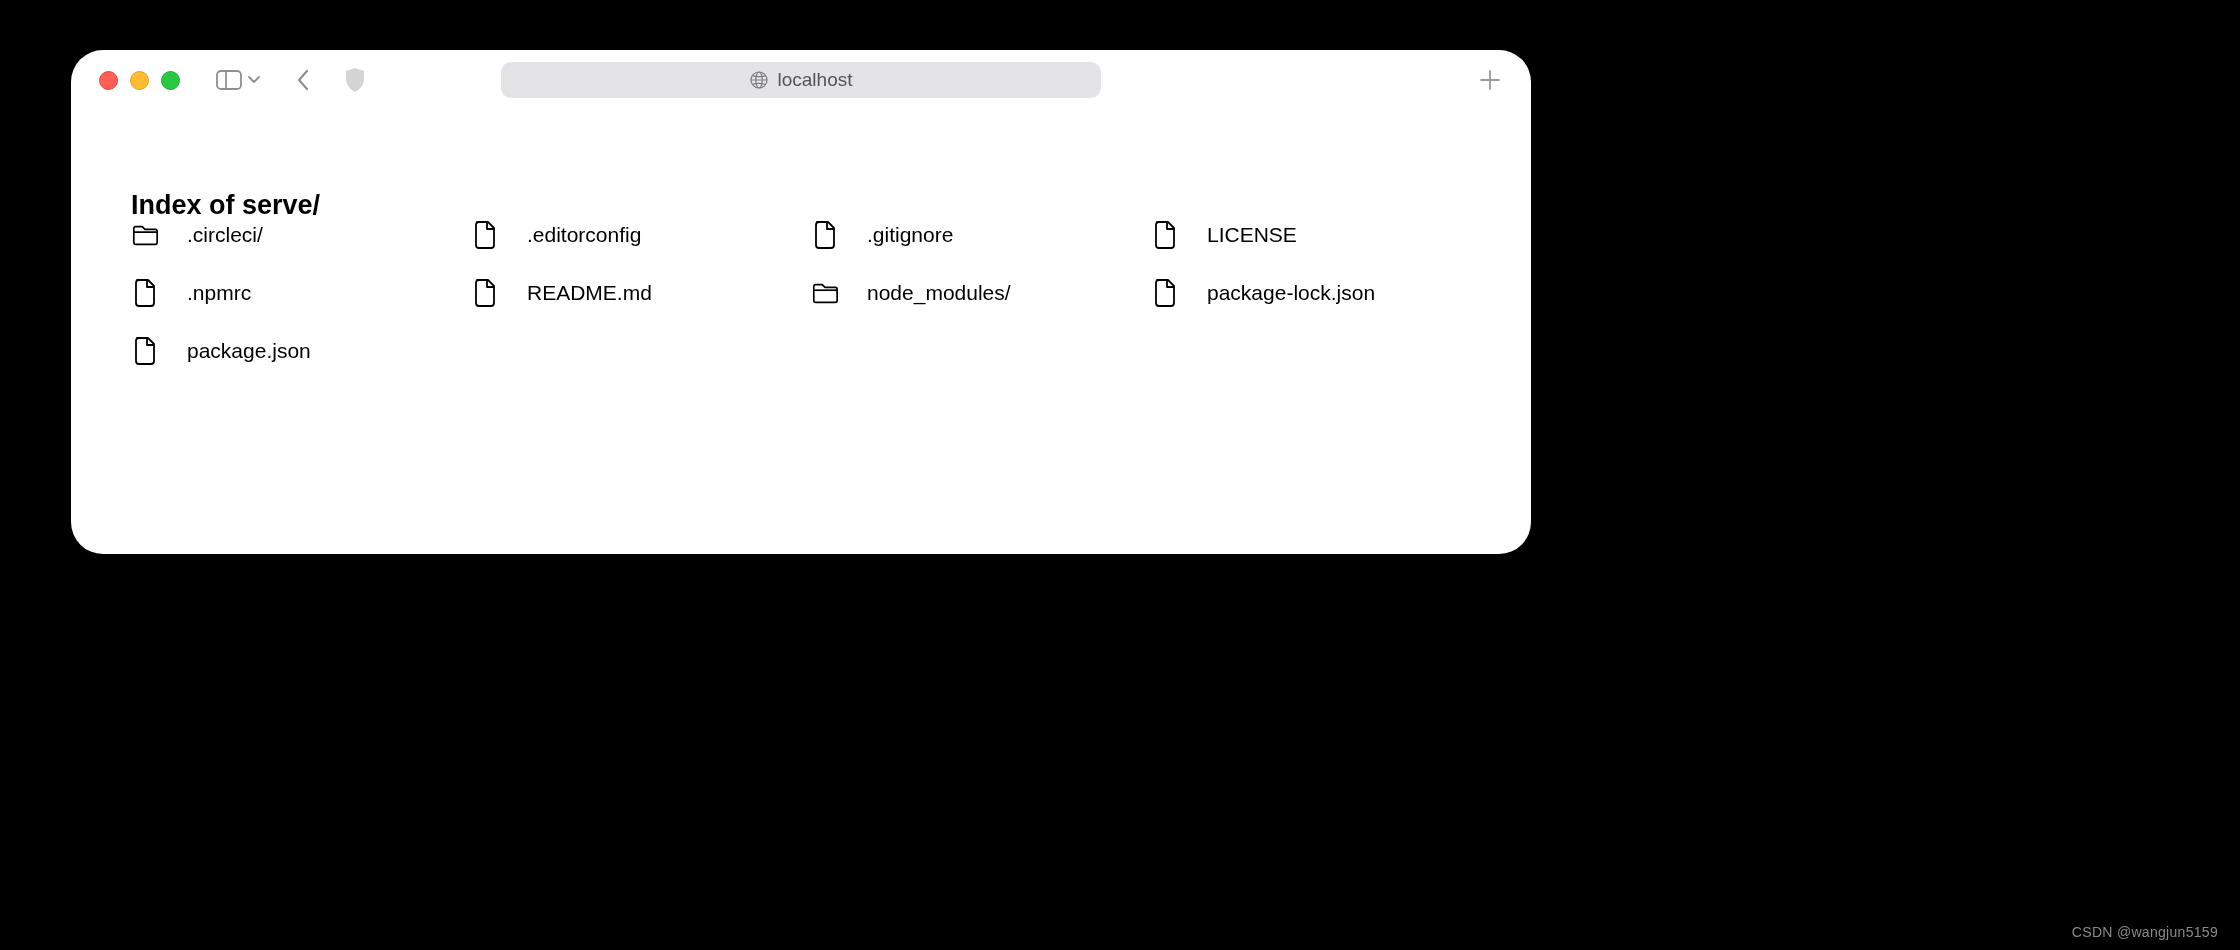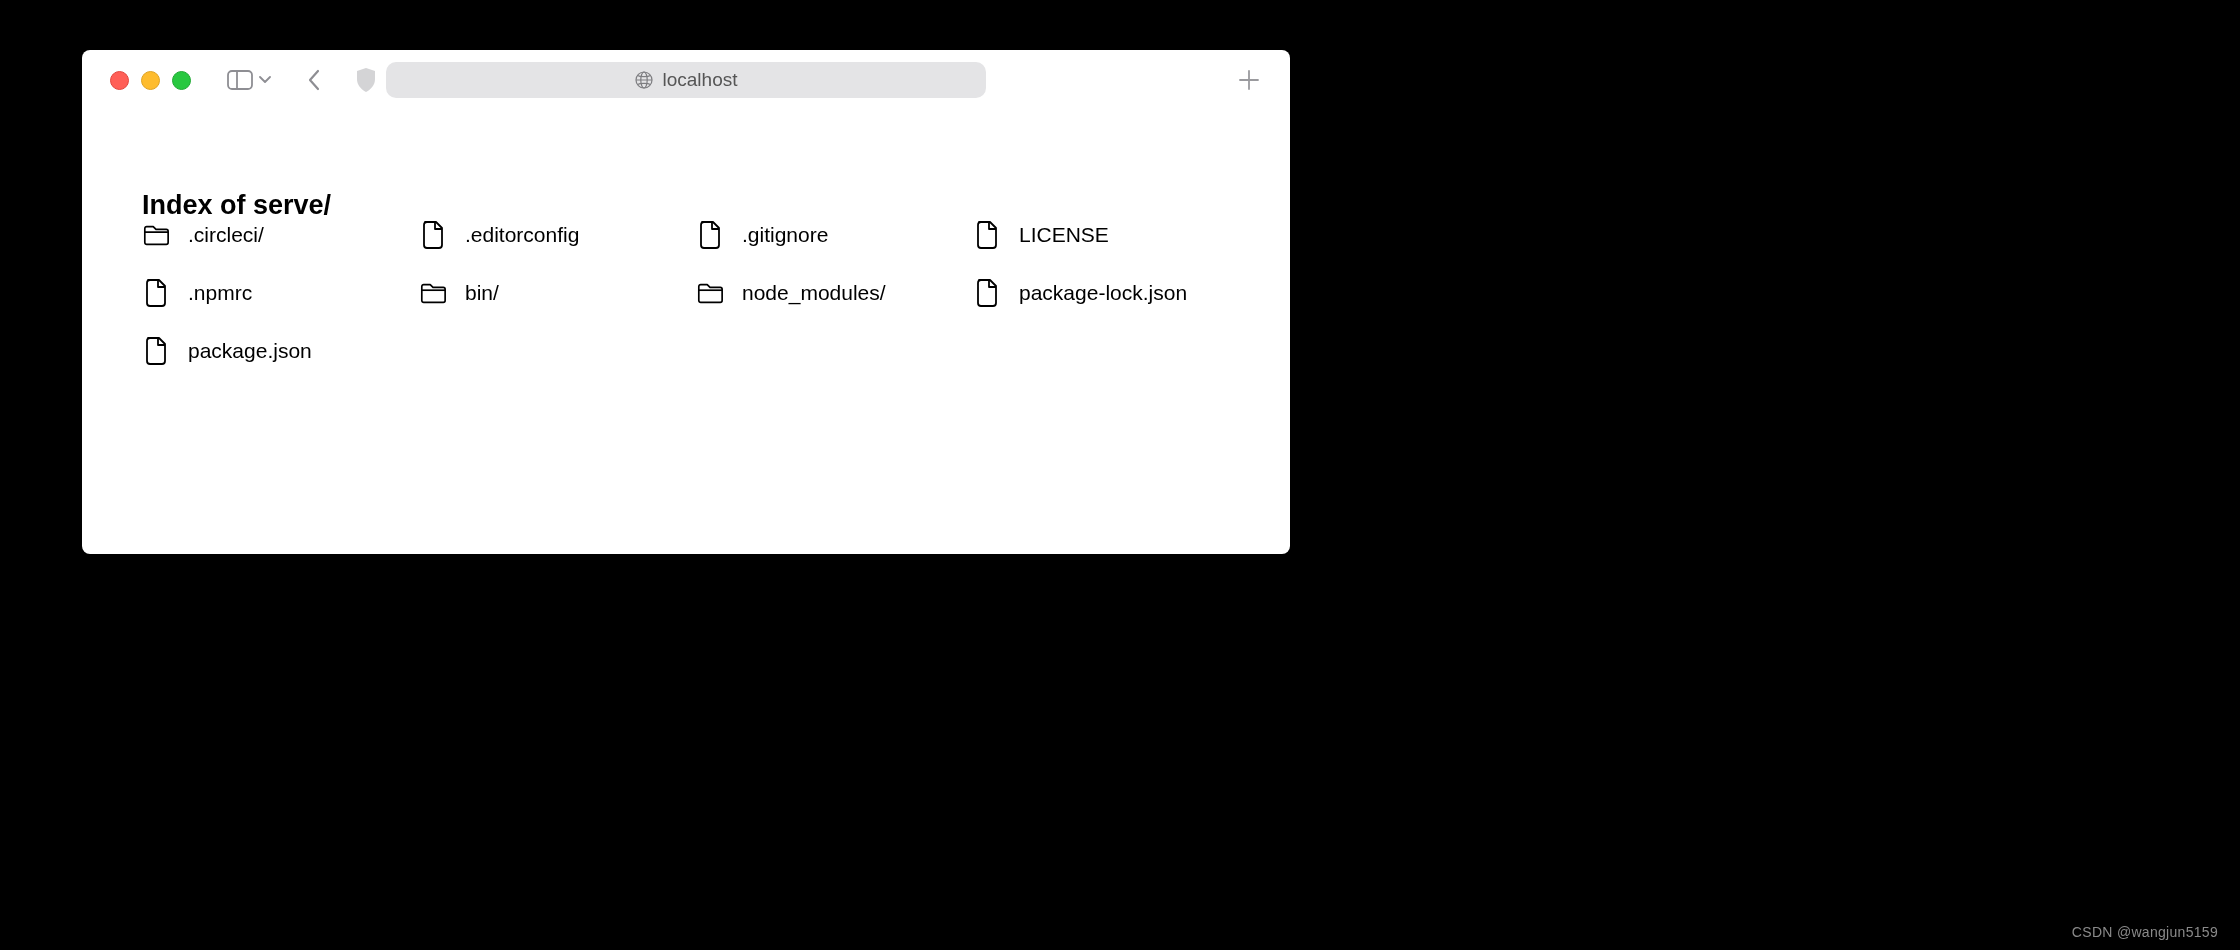--- a/index.html
+++ b/index.html
@@ -6,26 +6,26 @@
     margin: 0;
     padding: 0;
     width: 2240px;
     height: 950px;
     background: #000;
     font-family: -apple-system, BlinkMacSystemFont, "Helvetica Neue", Arial, sans-serif;
     -webkit-font-smoothing: antialiased;
   }
   .window {
     position: absolute;
-    left: 82px;
+    left: 71px;
     top: 50px;
-    width: 1208px;
+    width: 1460px;
     height: 504px;
     background: #fff;
-    border-radius: 8px;
+    border-radius: 32px;
     box-shadow: 0 0 0 1px rgba(0,0,0,0.05);
     overflow: hidden;
   }
   
   .toolbar {
     position: relative;
     height: 60px;
     display: flex;
     align-items: center;
   }
@@ -100,21 +100,21 @@
   }
   .grid {
     display: grid;
     grid-template-columns: repeat(4, 1fr);
     column-gap: 20px;
     row-gap: 30px;
   }
   .entry {
     display: flex;
     align-items: center;
-    gap: 18px;
+    gap: 28px;
     font-size: 21px;
     color: #000;
   }
   .icon-wrap {
     width: 28px;
     height: 28px;
     flex: 0 0 28px;
     display:flex;align-items:center;justify-content:center;
   }
   .watermark {
@@ -235,34 +235,34 @@
           <span class="icon-wrap">
             <svg width="24" height="28" viewBox="0 0 24 28" fill="none" stroke="#000" stroke-width="1.8" stroke-linejoin="round">
               <path d="M4 1 H15 L21 7 V24 A3 3 0 0 1 18 27 H6 A3 3 0 0 1 3 24 V4 A3 3 0 0 1 6 1 Z"></path>
               <polyline points="14,1 14,8 21,8"></polyline>
             </svg>
           </span>
           <span>.npmrc</span>
         </div>
         <div class="entry">
           <span class="icon-wrap">
+            <svg width="24" height="28" viewBox="0 0 24 28" fill="none" stroke="#000" stroke-width="1.8" stroke-linejoin="round">
+              <path d="M4 1 H15 L21 7 V24 A3 3 0 0 1 18 27 H6 A3 3 0 0 1 3 24 V4 A3 3 0 0 1 6 1 Z"></path>
+              <polyline points="14,1 14,8 21,8"></polyline>
+            </svg>
+          </span>
+          <span>README.md</span>
+        </div>
+        <div class="entry">
+          <span class="icon-wrap">
             <svg width="30" height="24" viewBox="0 0 30 24" fill="none" stroke="#000" stroke-width="1.8" stroke-linejoin="round">
               <path d="M3 5 A2 2 0 0 1 5 3 H12 L15 6 H26 A2 2 0 0 1 28 8 V20 A2 2 0 0 1 26 22 H5 A2 2 0 0 1 3 20 Z"></path>
               <line x1="3" y1="9" x2="28" y2="9"></line>
             </svg>
           </span>
-          <span>bin/</span>
-        </div>
-        <div class="entry">
-          <span class="icon-wrap">
-            <svg width="30" height="24" viewBox="0 0 30 24" fill="none" stroke="#000" stroke-width="1.8" stroke-linejoin="round">
-              <path d="M3 5 A2 2 0 0 1 5 3 H12 L15 6 H26 A2 2 0 0 1 28 8 V20 A2 2 0 0 1 26 22 H5 A2 2 0 0 1 3 20 Z"></path>
-              <line x1="3" y1="9" x2="28" y2="9"></line>
-            </svg>
-          </span>
           <span>node_modules/</span>
         </div>
         <div class="entry">
           <span class="icon-wrap">
             <svg width="24" height="28" viewBox="0 0 24 28" fill="none" stroke="#000" stroke-width="1.8" stroke-linejoin="round">
               <path d="M4 1 H15 L21 7 V24 A3 3 0 0 1 18 27 H6 A3 3 0 0 1 3 24 V4 A3 3 0 0 1 6 1 Z"></path>
               <polyline points="14,1 14,8 21,8"></polyline>
             </svg>
           </span>
           <span>package-lock.json</span>

